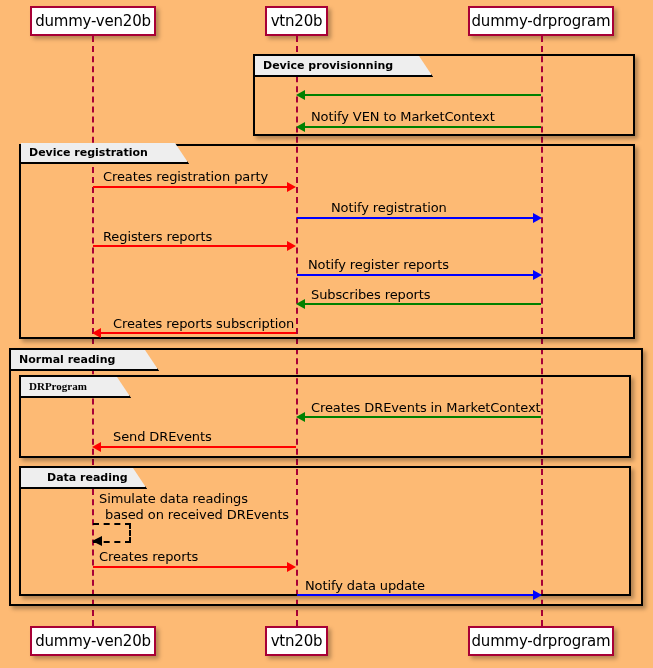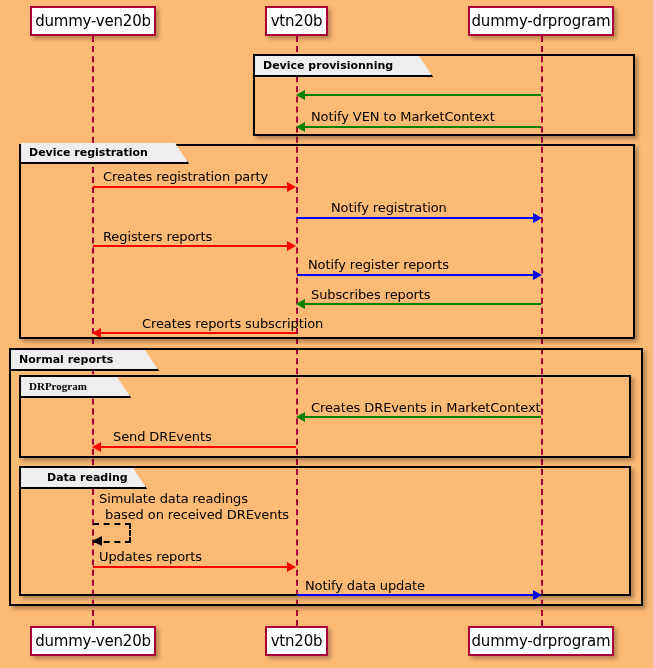--- a/index.html
+++ b/index.html
@@ -181,29 +181,29 @@
   </div>
   <div class="msg-line" style="left:297px; top:274px; width:236px; border-top-color:#0000FF;"></div>
   <div class="arrowhead right" style="left:533px; top:270px; border-left-color:#0000FF;"></div>
 
   <div class="msg-label" style="left:311px; top:287px;">
     <span>Subscribes reports</span>
   </div>
   <div class="msg-line" style="left:302px; top:303px; width:239px; border-top-color:#008000;"></div>
   <div class="arrowhead left" style="left:296px; top:299px; border-right-color:#008000;"></div>
 
-  <div class="msg-label" style="left:113px; top:316px;margin-left:29px;">
+  <div class="msg-label" style="left:113px; top:316px;">
     <span>Creates reports subscription</span>
   </div>
   <div class="msg-line" style="left:100px; top:332px; width:196px; border-top-color:#FF0000;"></div>
   <div class="arrowhead left" style="left:92px; top:328px; border-right-color:#FF0000;"></div>
 
   <div class="frame" style="left:9px; top:348px; width:634px; height:258px;"></div>
   <div class="frame-title" style="left:11px; top:350px; width:148px;">
-    <span>Normal reports</span>
+    <span>Normal reading</span>
   </div>
 
   <div class="frame" style="left:19px; top:375px; width:612px; height:83px;"></div>
   <div class="frame-title" style="left:21px; top:377px; width:110px;font-family:Liberation Serif, serif;">
     <span>DRProgram</span>
   </div>
 
   <div class="msg-label" style="left:311px; top:400px;">
     <span>Creates DREvents in MarketContext</span>
   </div>
@@ -224,21 +224,21 @@
   <div class="msg-label" style="left:99px; top:491px;">
     <span>Simulate data readings</span>
   </div>
   <div class="msg-label" style="left:105px; top:507px;">
     <span>based on received DREvents</span>
   </div>
   <div class="self-msg" style="left:93px; top:523px; width:38px; height:20px;"></div>
   <div class="self-arrowhead" style="left:92px; top:536px;"></div>
 
   <div class="msg-label" style="left:99px; top:549px;">
-    <span>Updates reports</span>
+    <span>Creates reports</span>
   </div>
   <div class="msg-line" style="left:93px; top:566px; width:194px; border-top-color:#FF0000;"></div>
   <div class="arrowhead right" style="left:287px; top:562px; border-left-color:#FF0000;"></div>
 
   <div class="msg-label" style="left:305px; top:578px;">
     <span>Notify data update</span>
   </div>
   <div class="msg-line" style="left:297px; top:594px; width:236px; border-top-color:#0000FF;"></div>
   <div class="arrowhead right" style="left:533px; top:590px; border-left-color:#0000FF;"></div>
 

